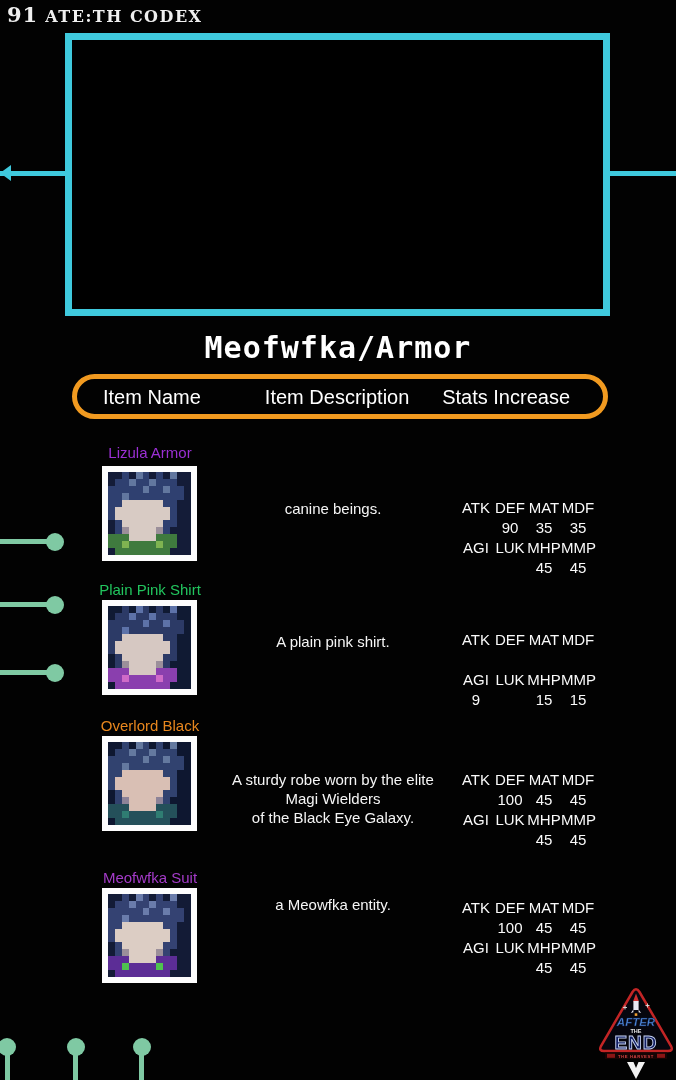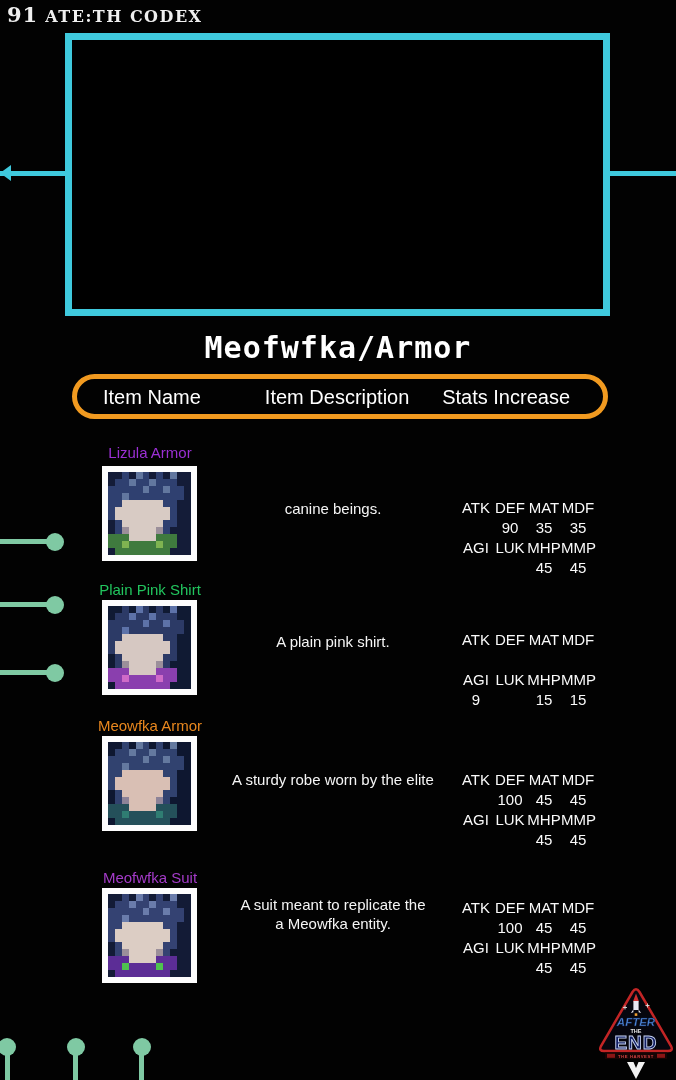--- a/index.html
+++ b/index.html
@@ -410,21 +410,21 @@
   <span>AGI</span>
     <span>LUK</span>
     <span>MHP</span>
     <span>MMP</span>
   <span>9</span>
     <span></span>
     <span>15</span>
     <span>15</span>
 </div>
 
-<div class="abs item-name" style="top: 717px; color: rgb(232, 135, 30);">Meowfka Armor</div>
+<div class="abs item-name" style="top: 717px; color: rgb(232, 135, 30);">Overlord Black</div>
 <div class="abs sprite-frame" style="top:736px">
     <div class="sprite">
       <div style="background: rgb(14, 23, 48);"></div>
       <div style="background: rgb(14, 23, 48);"></div>
       <div style="background: rgb(49, 66, 111);"></div>
       <div style="background: rgb(14, 23, 48);"></div>
       <div style="background: rgb(100, 121, 159);"></div>
       <div style="background: rgb(49, 66, 111);"></div>
       <div style="background: rgb(14, 23, 48);"></div>
       <div style="background: rgb(49, 66, 111);"></div>
@@ -561,20 +561,22 @@
       <div style="background: rgb(36, 80, 90);"></div>
       <div style="background: rgb(36, 80, 90);"></div>
       <div style="background: rgb(36, 80, 90);"></div>
       <div style="background: rgb(14, 23, 48);"></div>
       <div style="background: rgb(14, 23, 48);"></div>
       <div style="background: rgb(14, 23, 48);"></div>
     </div>
   </div>
 <div class="abs desc" style="top:770px">
   <div>A sturdy robe worn by the elite</div>
+  <div>Magi Wielders</div>
+  <div>of the Black Eye Galaxy.</div>
 </div>
 <div class="abs stats" style="top:769px">
   <span>ATK</span>
     <span>DEF</span>
     <span>MAT</span>
     <span>MDF</span>
   <span></span>
     <span>100</span>
     <span>45</span>
     <span>45</span>
@@ -731,21 +733,20 @@
       <div style="background: rgb(92, 45, 150);"></div>
       <div style="background: rgb(92, 45, 150);"></div>
       <div style="background: rgb(92, 45, 150);"></div>
       <div style="background: rgb(92, 45, 150);"></div>
       <div style="background: rgb(19, 27, 54);"></div>
       <div style="background: rgb(19, 27, 54);"></div>
       <div style="background: rgb(19, 27, 54);"></div>
     </div>
   </div>
 <div class="abs desc" style="top:895px">
-  <div>A suit meant to replicate the</div>
   <div>a Meowfka entity.</div>
 </div>
 <div class="abs stats" style="top:897px">
   <span>ATK</span>
     <span>DEF</span>
     <span>MAT</span>
     <span>MDF</span>
   <span></span>
     <span>100</span>
     <span>45</span>

